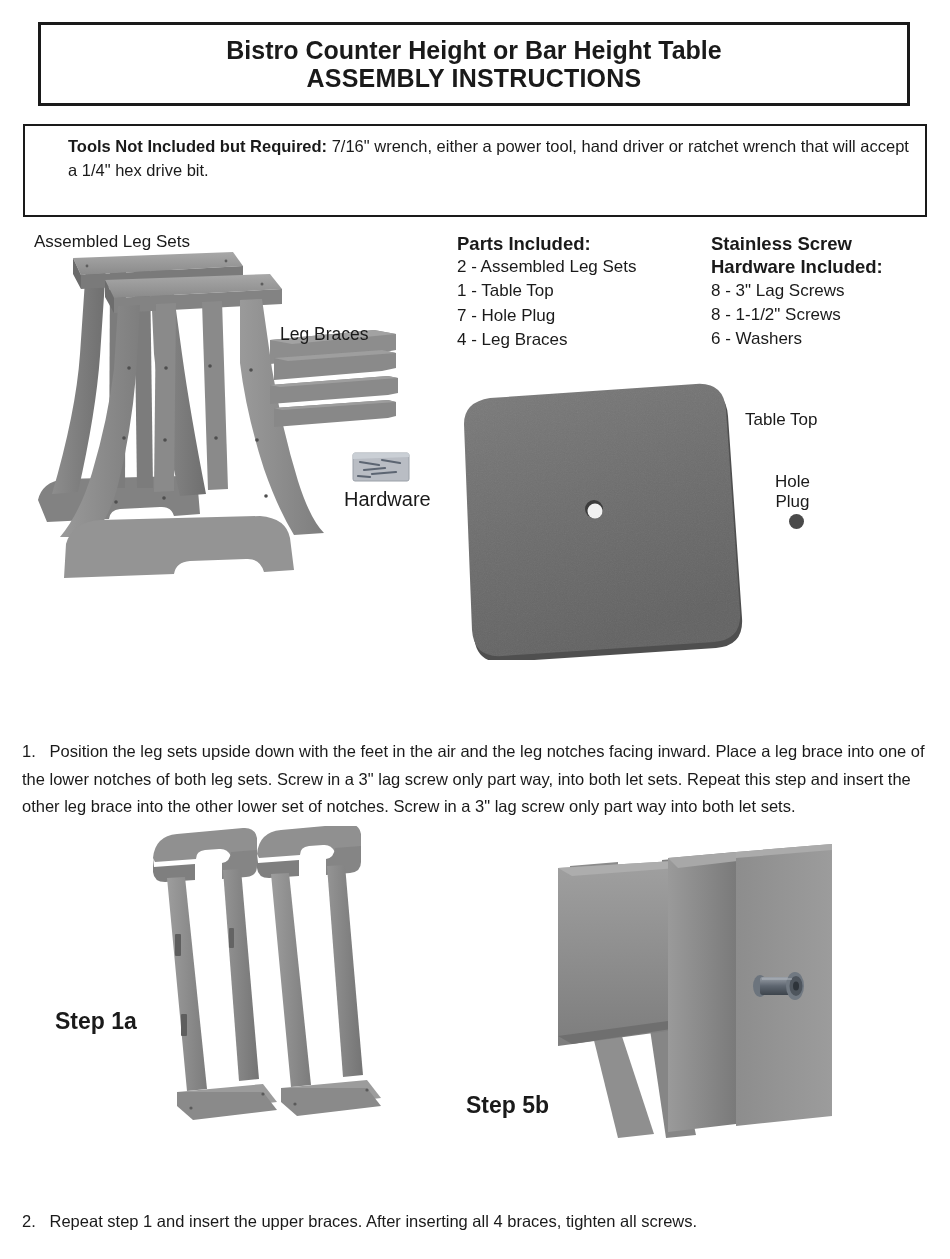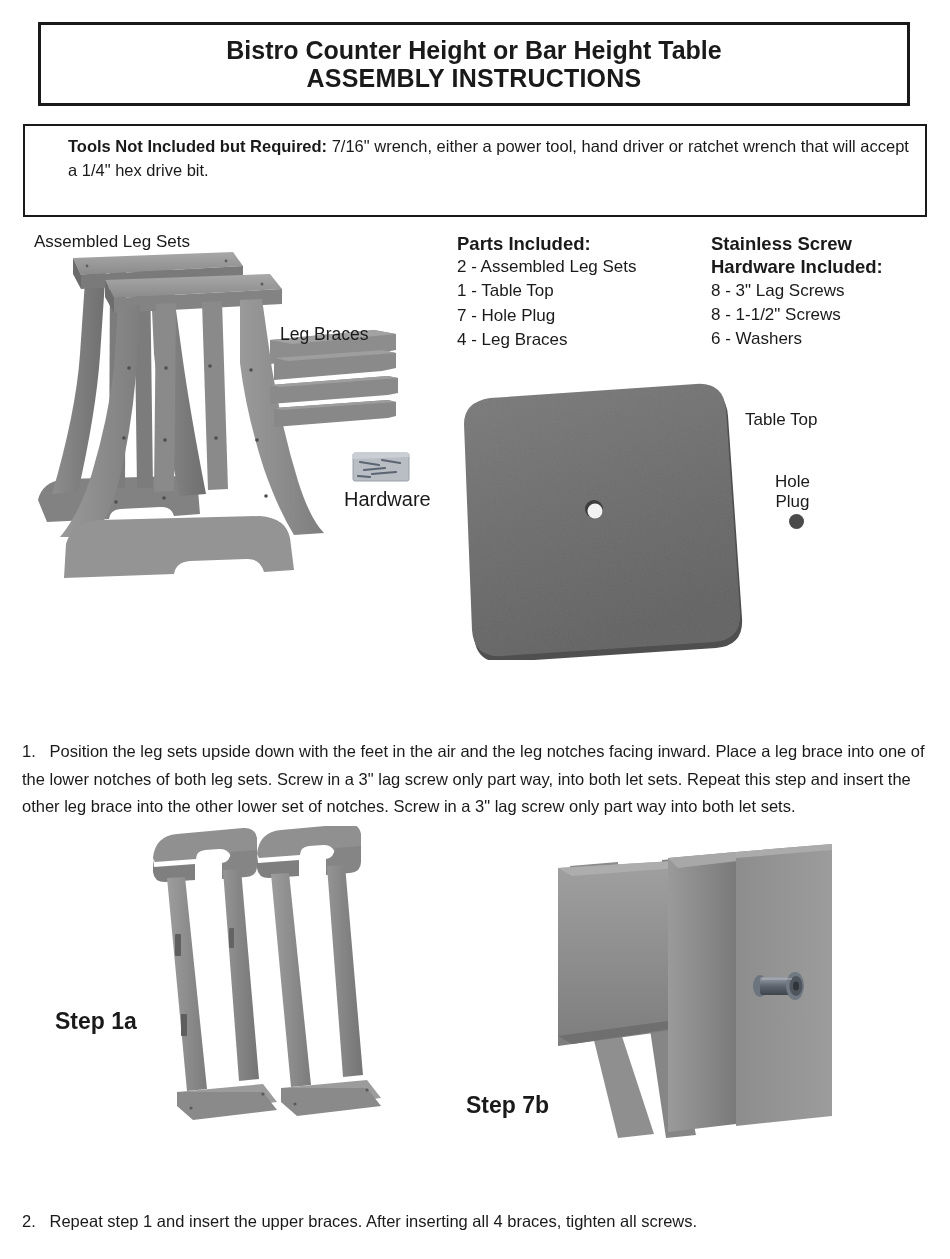--- a/index.html
+++ b/index.html
@@ -384,21 +384,21 @@
 <div class="fig-label" id="label-hardware">Hardware</div>
 <div class="fig-label" id="label-table-top">Table Top</div>
 
 <div class="fig-label" id="label-hole-plug">
   <div>Hole</div>
   <div>Plug</div>
 </div>
 <div style="position:absolute;left:789px;top:514px;width:15px;height:15px;border-radius:50%;background:#4a4a4a;"></div>
 
 <div class="step-label" id="label-step-1a">Step 1a</div>
-<div class="step-label" id="label-step-1b">Step 7b</div>
+<div class="step-label" id="label-step-1b">Step 5b</div>
 
 <div class="body-par" id="step1-par">
   <span class="par-num">1.</span>
   &nbsp;
   <span>Position the leg sets upside down with the feet in the air and the leg notches facing inward. Place a leg brace into one of the lower notches of both leg sets. Screw in a 3" lag screw only part way, into both let sets. Repeat this step and insert the other leg brace into the other lower set of notches. Screw in a 3" lag screw only part way into both let sets.</span>
 </div>
 
 <div class="body-par" id="step2-par">
   <span class="par-num">2.</span>
   &nbsp;

